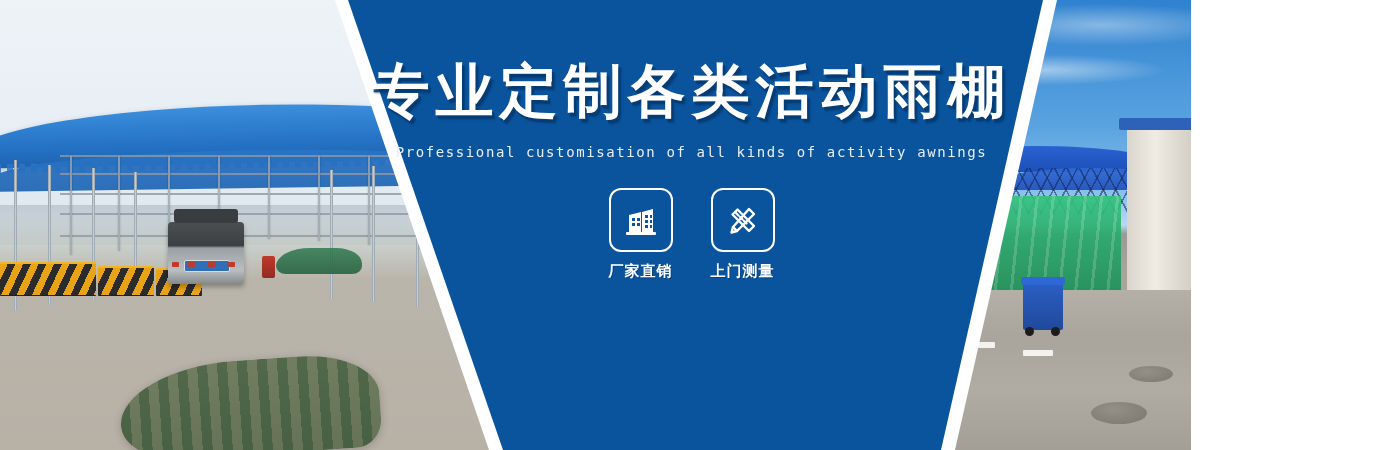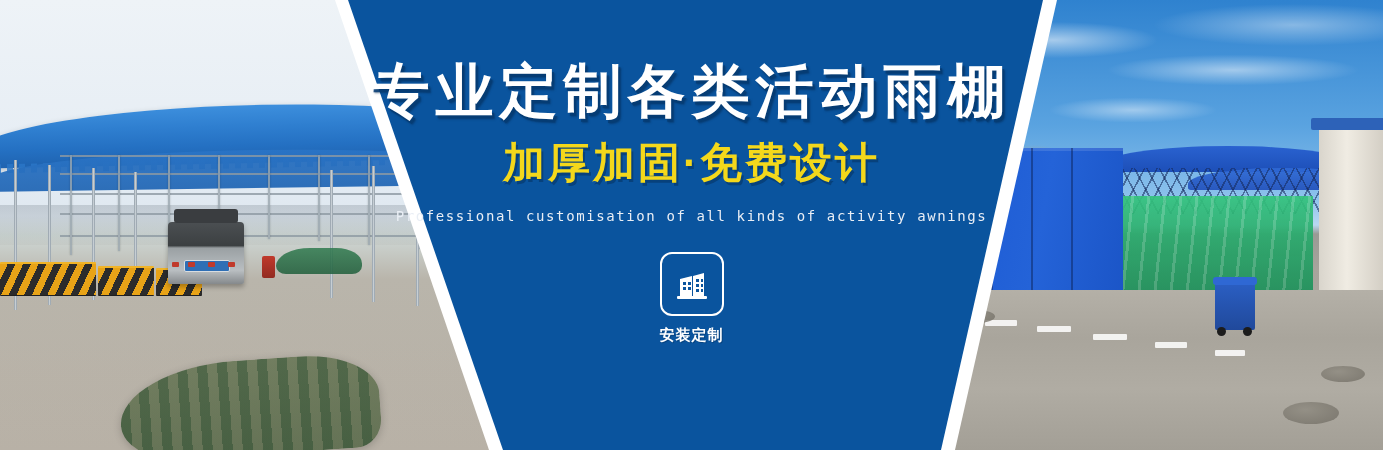--- a/index.html
+++ b/index.html
@@ -1,20 +1,20 @@
 <!DOCTYPE html>
 <html><head>
 <meta charset="utf-8">
 <title>Banner</title>
 <style>
   html,body{margin:0;padding:0;background:#ffffff;}
   *{box-sizing:border-box;}
   .banner{
     position:relative;
-    width:1383px;height:450px;
+    width:1191px;height:450px;
     overflow:hidden;
     font-family:"Liberation Sans","DejaVu Sans",sans-serif;
     background:#0a549e;
   }
 
   
   .photo-left{
     position:absolute;left:0;top:0;width:520px;height:450px;
     overflow:hidden;
     background:
@@ -335,21 +335,20 @@
     <div class="rp-manhole" style="left:388px;top:366px;width:44px;height:16px"></div>
   </div>
 
   <div class="center-panel"></div>
   <div class="edge-white-left"></div>
   <div class="edge-white-right"></div>
 
   <div class="content">
 
     <div class="headline">专业定制各类活动雨棚</div>
-    <div class="subhead">加厚加固·免费设计</div>
     <div class="eng1">Professional customisation of all kinds of activity awnings</div>
 
     <div class="features">
 
       <div class="feature">
         <div class="feature-icon">
           <svg width="36" height="36" viewBox="0 0 36 36" aria-hidden="true">
             <g fill="#ffffff">
               <path d="M6 30h12V10L6 13z"></path>
               <path d="M19 30h11V7l-11 3z"></path>
@@ -362,21 +361,32 @@
                 <rect x="14" y="21" width="3" height="3"></rect>
               <rect x="22" y="13" width="3" height="3"></rect>
                 <rect x="27" y="13" width="2" height="3"></rect>
               <rect x="22" y="18" width="3" height="3"></rect>
                 <rect x="27" y="18" width="2" height="3"></rect>
               <rect x="22" y="23" width="3" height="3"></rect>
                 <rect x="27" y="23" width="2" height="3"></rect>
             </g>
           </svg>
         </div>
-        <div class="feature-label">安装定制</div>
+        <div class="feature-label">厂家直销</div>
       </div>
 
+      <div class="feature">
+        <div class="feature-icon">
+          <svg width="36" height="36" viewBox="0 0 36 36" fill="none" stroke="#ffffff" stroke-width="2.4" stroke-linejoin="round" stroke-linecap="round" aria-hidden="true">
+            <path d="M7.5 12.5 L12.5 7.5 L29 24 L24 29 Z"></path>
+            <path d="M11 11 l2.5 2.5 M15 15 l2.5 2.5 M19 19 l2.5 2.5"></path>
+            <path d="M24 7 L29 12 L12 29 L6.5 30.5 L8 25 Z"></path>
+            <path d="M8 25 L12 29"></path>
+          </svg>
+        </div>
+        <div class="feature-label">上门测量</div>
+      </div>
 
 
 
     </div>
   </div>
 </div>
 
 </body></html>

